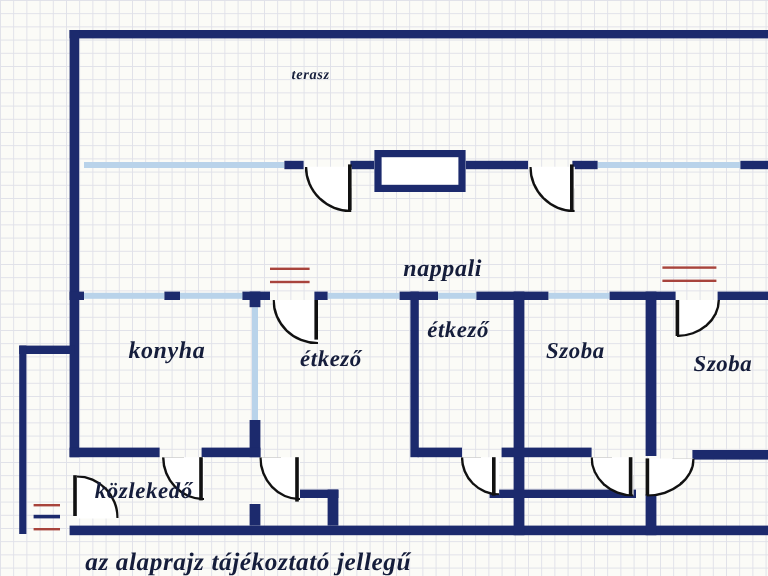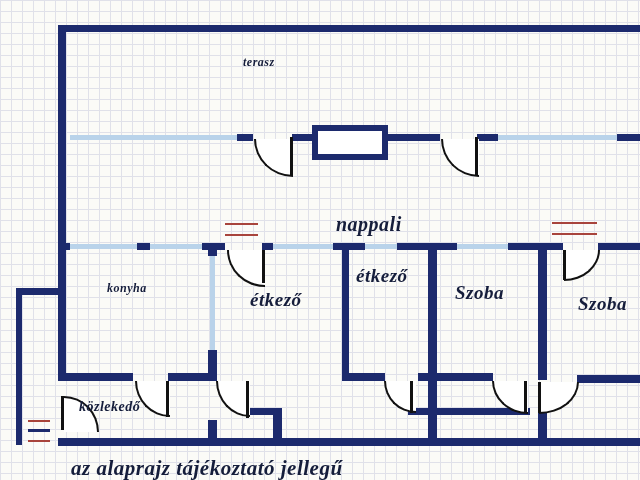--- a/index.html
+++ b/index.html
@@ -109,21 +109,21 @@
   <div class="leaf" style="left:524px;top:381px;width:3px;height:32px;"></div>
 
   <div class="door arc-br" style="left:539px;top:382px;width:38px;height:30px;"></div>
   <div class="leaf" style="left:538px;top:382px;width:3px;height:31px;"></div>
 
   <div class="door arc-tr" style="left:64px;top:396px;width:33px;height:34px;"></div>
   <div class="leaf" style="left:61px;top:396px;width:3px;height:34px;"></div>
 
   <div class="lbl" style="left:243px;top:55px;font-size:12px;">terasz</div>
   <div class="lbl" style="left:301px;top:213px;font-size:20px;margin-left:35px;">nappali</div>
-  <div class="lbl" style="left:107px;top:281px;font-size:12px;">konyha</div>
+  <div class="lbl" style="left:107px;top:281px;font-size:20px;">konyha</div>
   <div class="lbl" style="left:250px;top:289px;font-size:19px;">étkező</div>
   <div class="lbl" style="left:356px;top:265px;font-size:19px;">étkező</div>
   <div class="lbl" style="left:455px;top:282px;font-size:19px;">Szoba</div>
   <div class="lbl" style="left:578px;top:293px;font-size:19px;">Szoba</div>
-  <div class="lbl" style="left:79px;top:399px;font-size:14px;">közlekedő</div>
+  <div class="lbl" style="left:79px;top:399px;font-size:19px;">közlekedő</div>
   <div class="lbl" style="left:71px;top:456px;font-size:21px;">az alaprajz tájékoztató jellegű</div>
 
 </div>
 
 </body></html>

